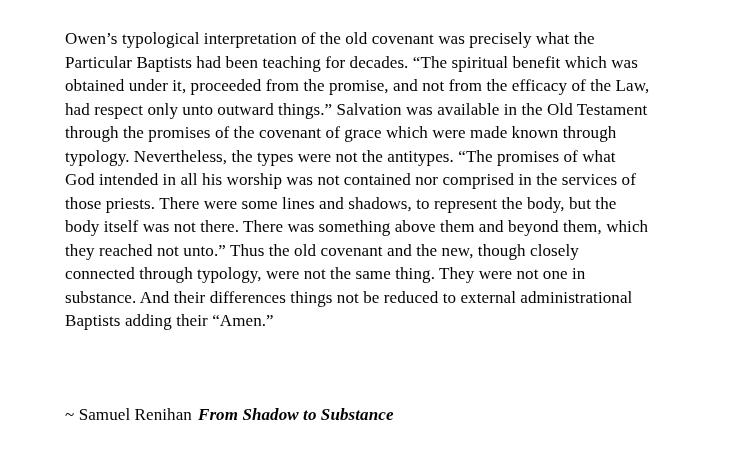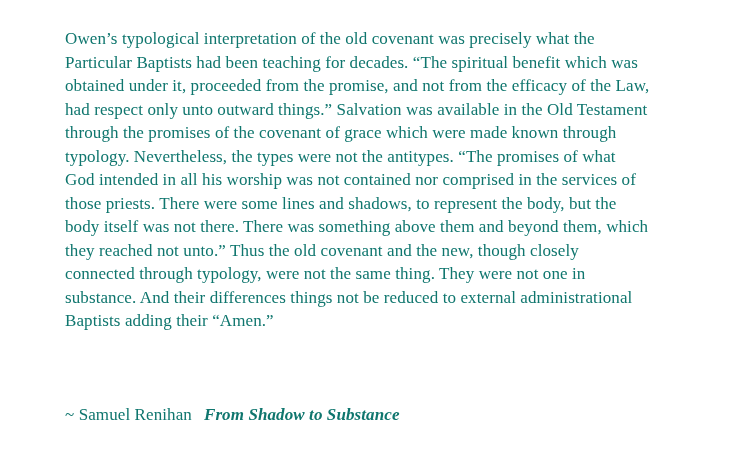--- a/index.html
+++ b/index.html
@@ -7,21 +7,21 @@
     padding: 0;
     background: #ffffff;
   }
   .page {
     position: relative;
     width: 750px;
     height: 450px;
     background: #ffffff;
     overflow: hidden;
     font-family: "Liberation Serif", "DejaVu Serif", serif;
-    color: #0f766e;
+    color: #000000;
   }
   .quote-block {
     position: absolute;
     left: 65px;
     top: 27px;
     width: 660px;
   }
   .quote-line {
     font-size: 17px;
     line-height: 23.5px;
@@ -37,21 +37,21 @@
     white-space: nowrap;
   }
   .attribution .author {
     font-style: normal;
     letter-spacing: 0.1px;
     text-align: right;
   }
   .attribution .book-title {
     font-style: italic;
     font-weight: 700;
-    margin-left: 12px;
+    margin-left: 6px;
     letter-spacing: 0.1px;
   }
 </style>
 </head>
 <body>
 
 <div class="page">
   <div class="quote-block">
     <div class="quote-line">Owen’s typological interpretation of the old covenant was precisely what the</div>
     <div class="quote-line">Particular Baptists had been teaching for decades. “The spiritual benefit which was</div>

